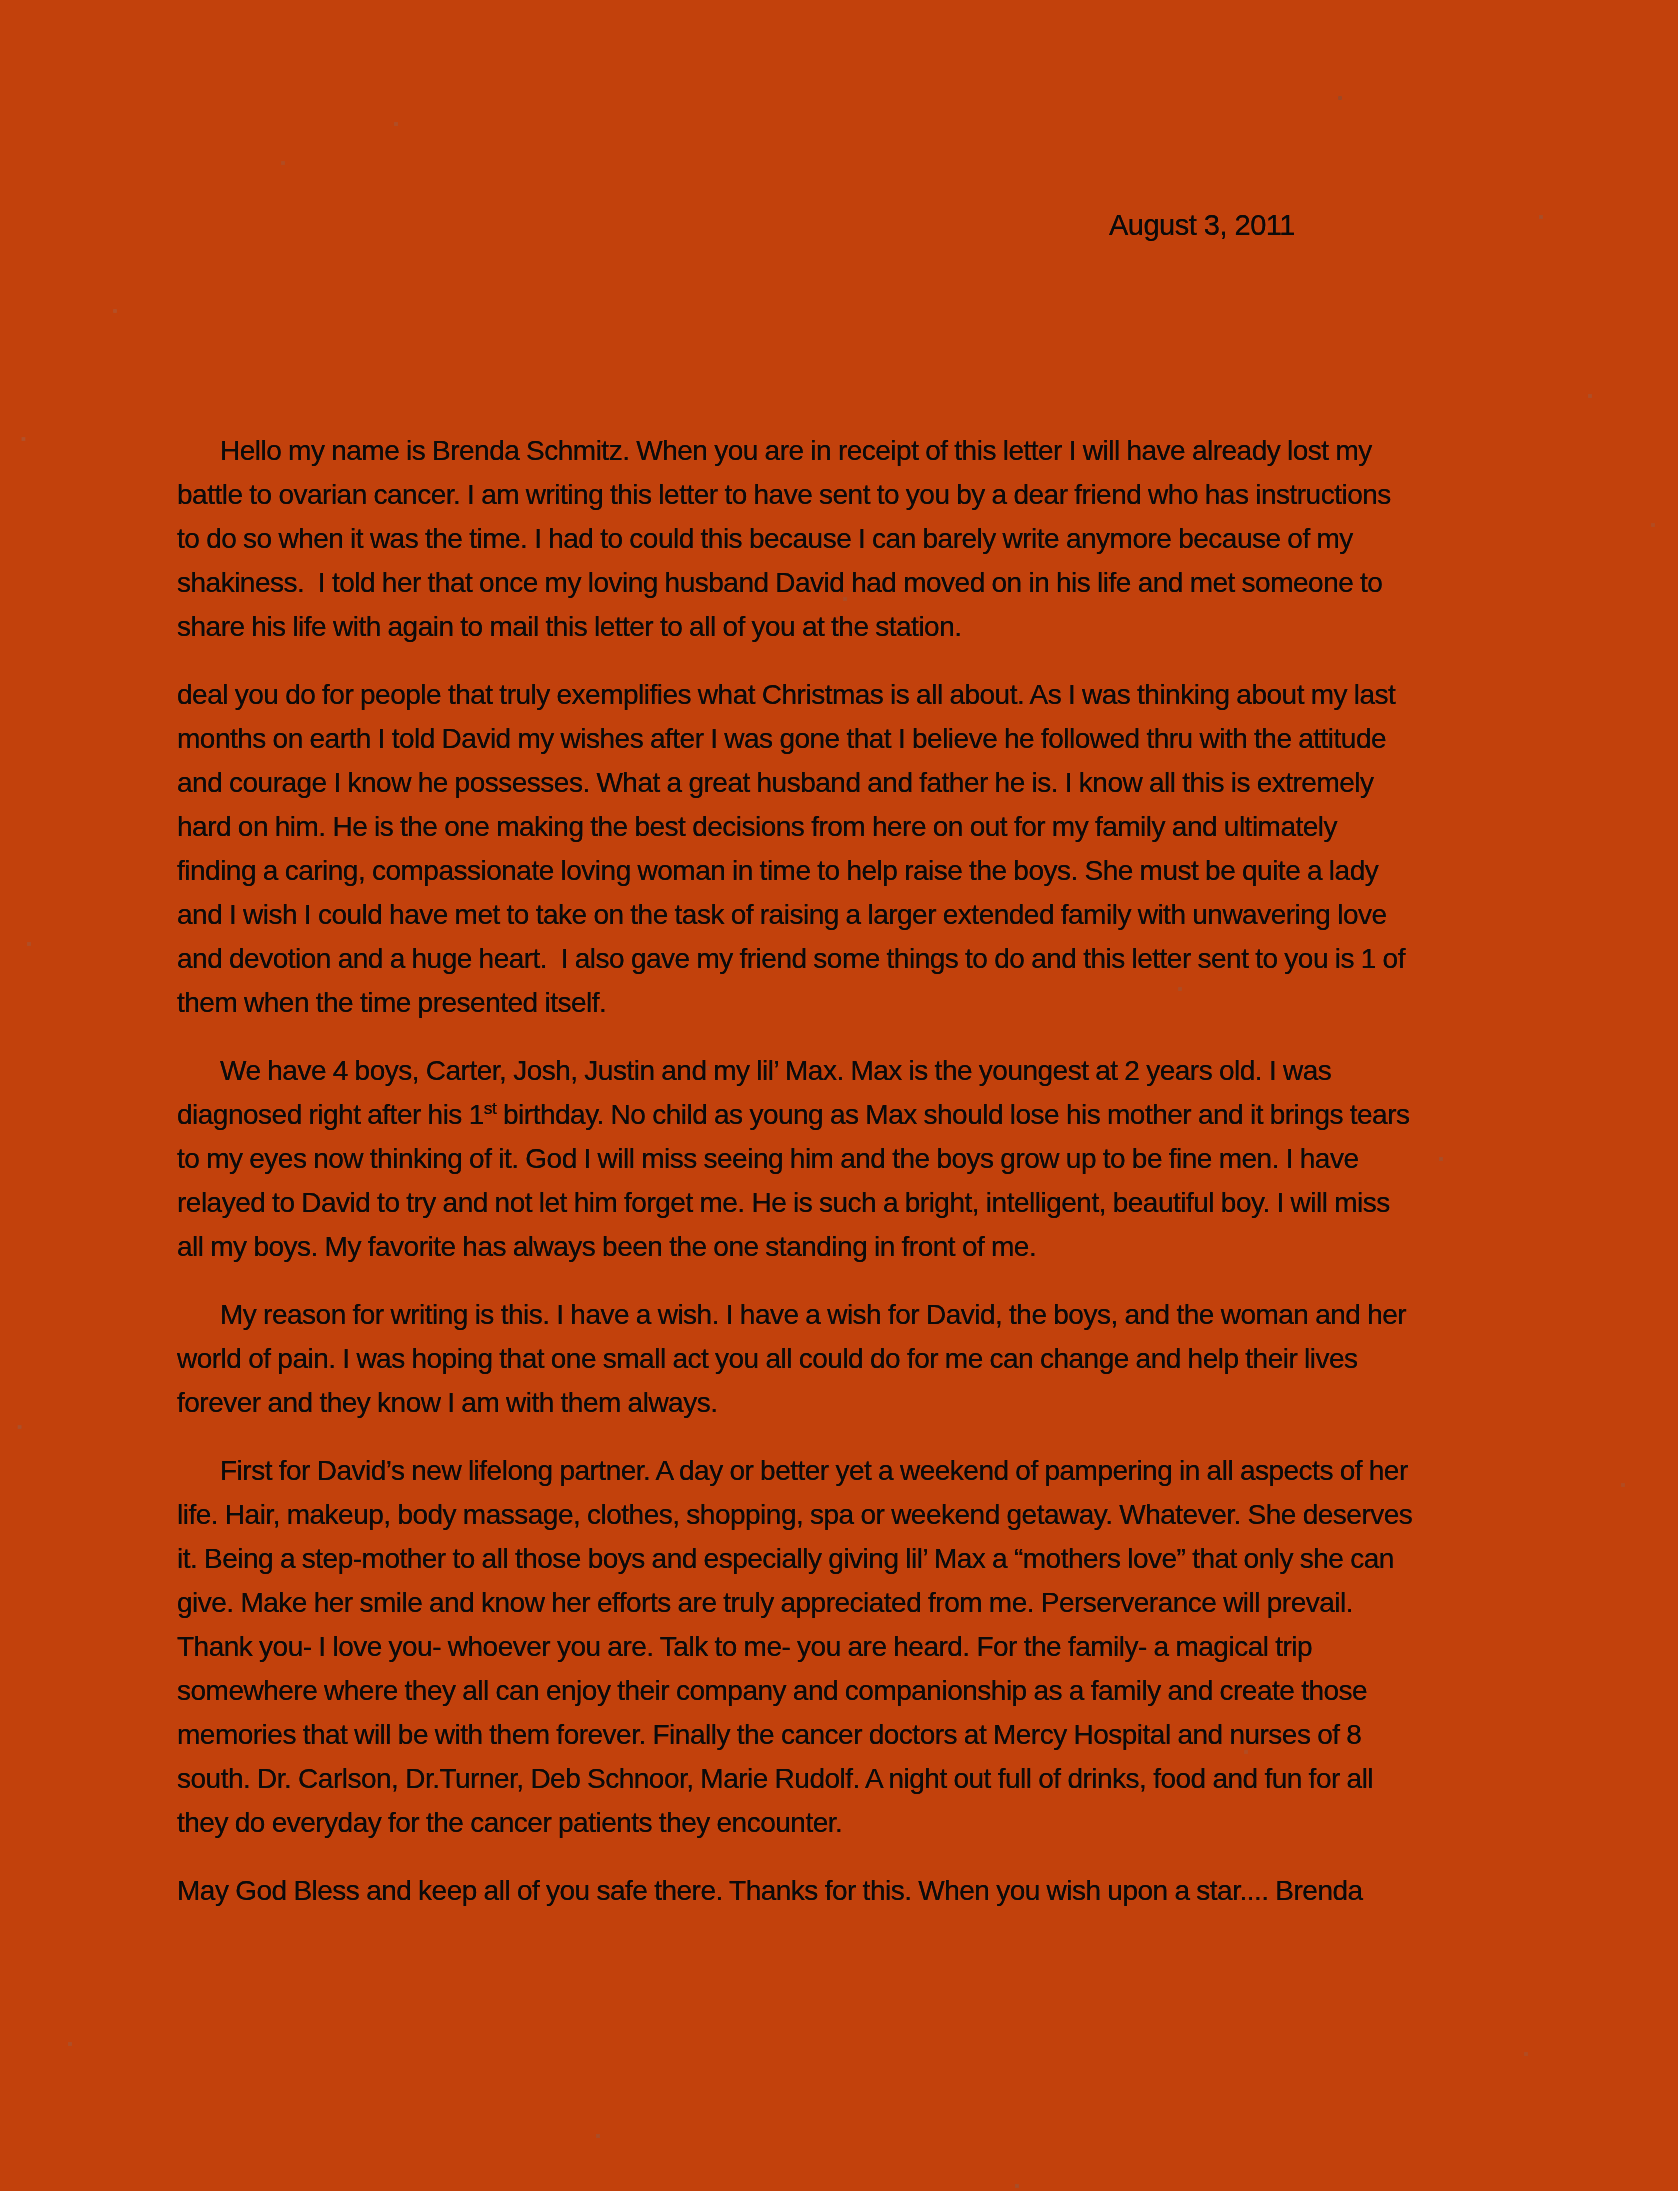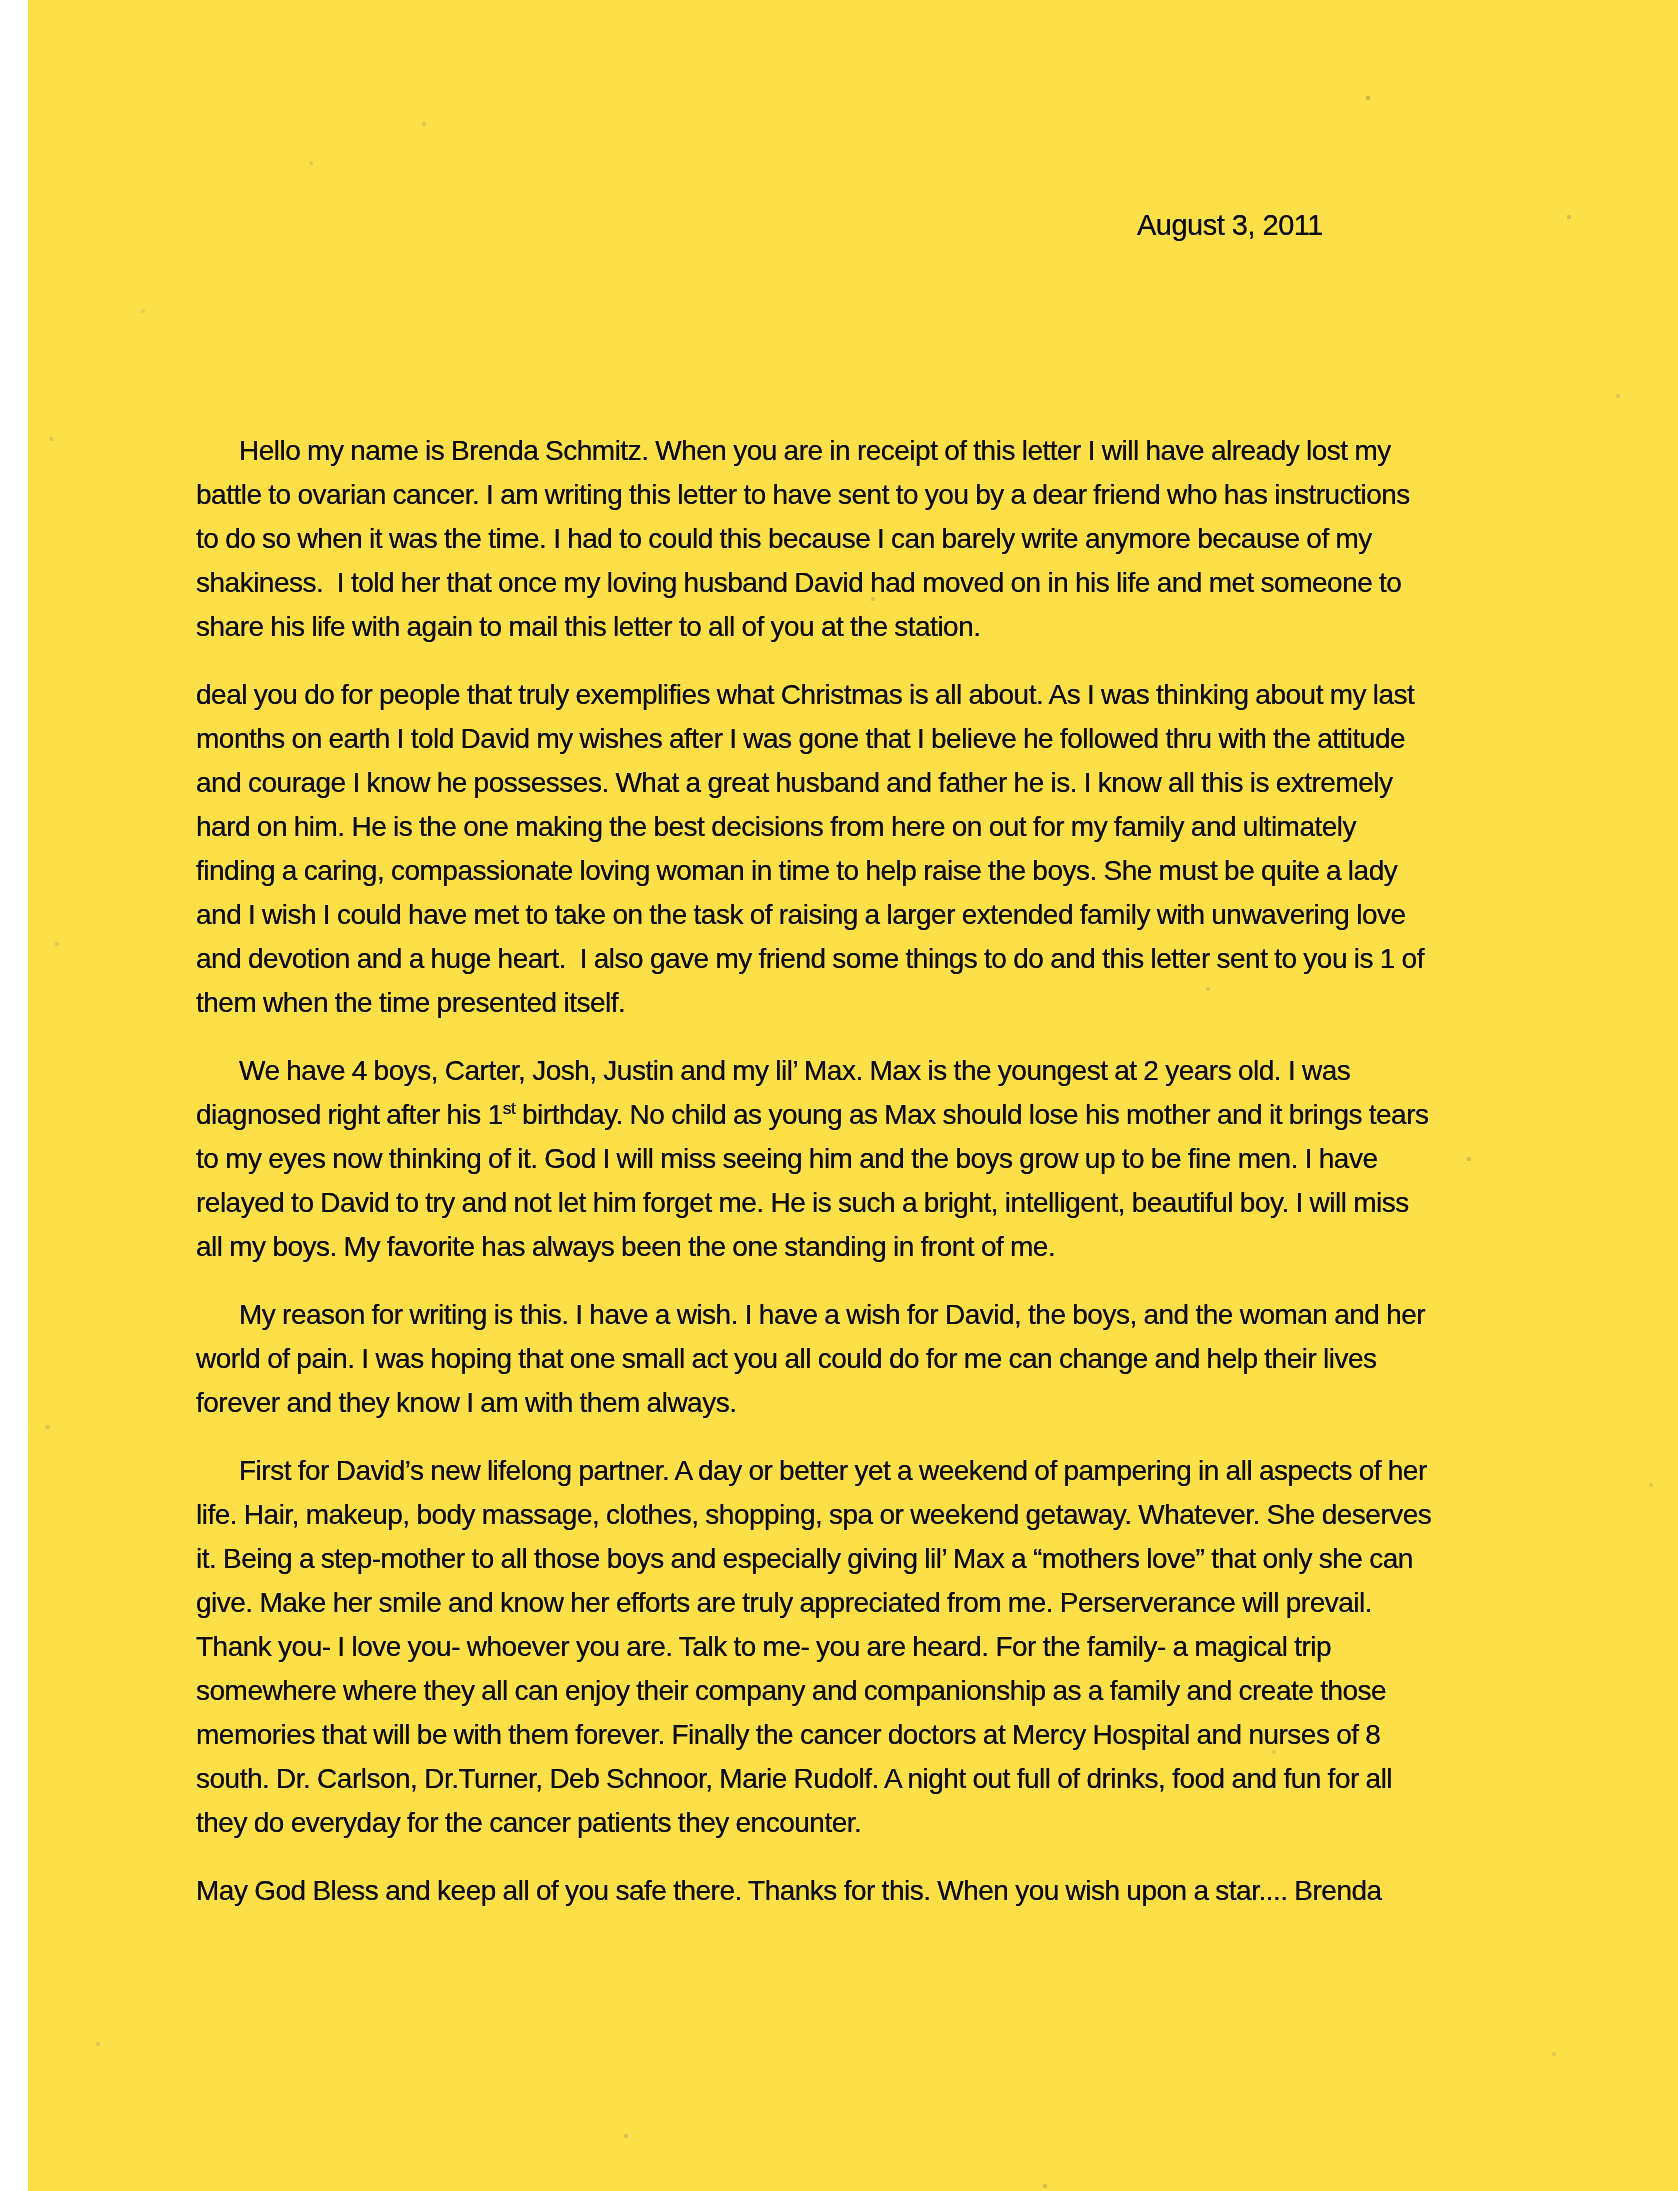--- a/index.html
+++ b/index.html
@@ -11,35 +11,34 @@
     width: 1678px;
     height: 2192px;
     position: relative;
     overflow: hidden;
     font-family: "Liberation Sans", sans-serif;
     color: #0b0b0b;
   }
   .page {
     position: absolute;
     inset: 0;
-    background: #fde047;
-    margin-left: 28px;
+    background: #c2410c;
   }
   .date {
     position: absolute;
     left: 1109px;
     top: 209px;
     font-size: 29px;
     letter-spacing: -0.5px;
     white-space: pre;
     text-shadow: 0 0 0.6px rgba(0,0,0,0.85);
   }
   .letter-body {
     position: absolute;
-    left: 168px;
+    left: 177px;
     top: 429px;
     width: 1380px;
   }
   .para {
     margin: 0 0 24px 0;
   }
   .line {
     font-size: 28px;
     line-height: 44px;
     letter-spacing: -0.5px;

